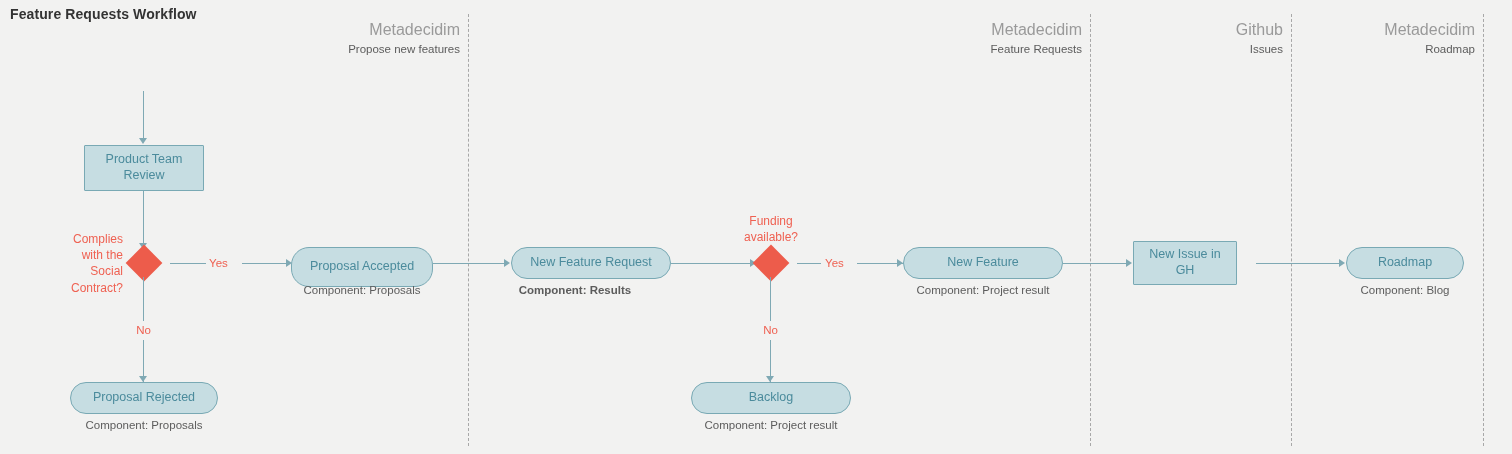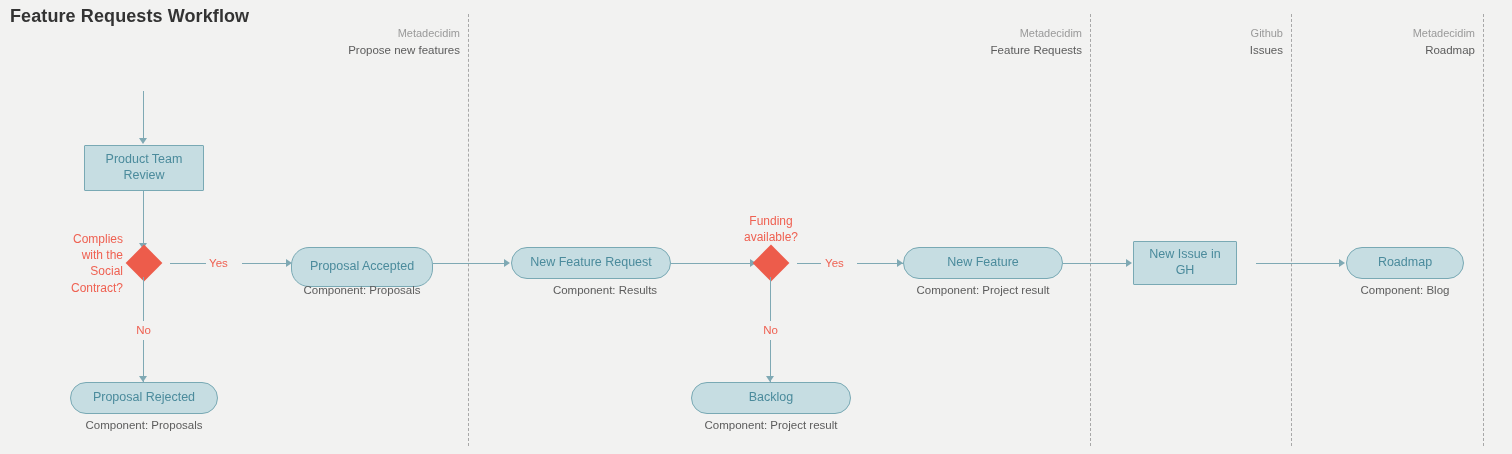--- a/index.html
+++ b/index.html
@@ -17,21 +17,21 @@
     height: 454px;
     background: #f2f2f1;
     overflow: hidden;
   }
 
   
   .title {
     position: absolute;
     left: 10px;
     top: 6px;
-    font-size: 18px;
+    font-size: 14px;
     font-weight: bold;
     color: #333333;
     letter-spacing: 0.1px;
     white-space: nowrap;
   }
 
   
   .lane-divider {
     position: absolute;
     top: 14px;
@@ -42,23 +42,22 @@
 
   
   .lane-header {
     position: absolute;
     text-align: right;
     white-space: nowrap;
     line-height: 1.45;
   }
   .lane-header .l1 {
     display: block;
-    font-size: 11px;
+    font-size: 16px;
     color: #9a9a9a;
-    margin-top: 8px;
   }
   .lane-header .l2 {
     display: block;
     font-size: 11.5px;
     color: #5c5c5c;
   }
 
   
   .node {
     position: absolute;
@@ -201,21 +200,21 @@
   <div class="node pill" style="left:70px; top:382px; width:148px; height:32px;text-align:center;">Proposal Rejected</div>
   <div class="caption" style="left:44px; top:419px; width:200px;">Component: Proposals</div>
 
   <div class="node pill" style="left:291px; top:247px; width:142px; height:40px;">Proposal Accepted</div>
   <div class="caption" style="left:262px; top:284px; width:200px;">Component: Proposals</div>
 
   <div class="edge-h" style="left:433px; top:263px; width:73px;"></div>
   <div class="arrow-right" style="left:504px; top:259px;"></div>
 
   <div class="node pill" style="left:511px; top:247px; width:160px; height:32px;">New Feature Request</div>
-  <div class="caption" style="left:505px; top:284px; width:200px;">Component: Results</div>
+  <div class="caption" style="left:475px; top:284px; width:200px;font-weight:bold;">Component: Results</div>
 
   <div class="edge-h" style="left:671px; top:263px; width:82px;"></div>
   <div class="arrow-right" style="left:750px; top:259px;"></div>
 
   <div class="diamond" style="left:758px; top:250px;"></div>
 
   <div class="decision-label center-align" style="left:706px; top:213px; width:130px;">
     <span>Funding</span><br>
     <span>available?</span>
   </div>

